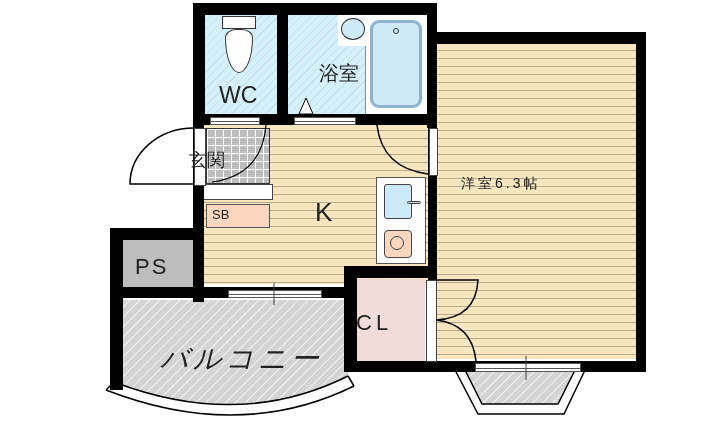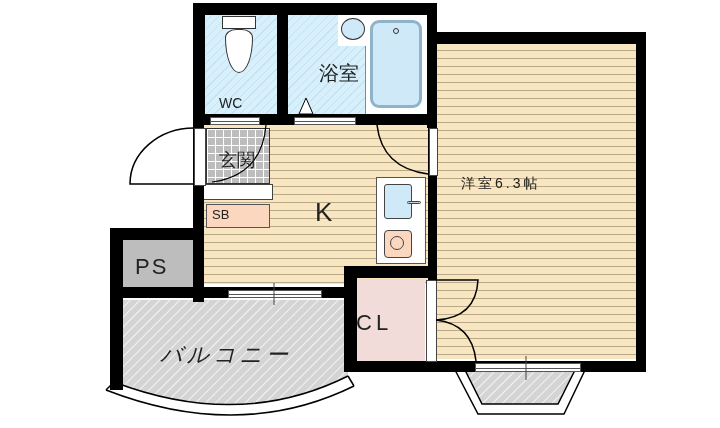--- a/index.html
+++ b/index.html
@@ -116,21 +116,21 @@
   <path d="M194 128 A64 56 0 0 0 130 184 L194 184" fill="none" stroke="#000" stroke-width="1.5"></path>
   <path d="M266 125 Q262 175 212 182" fill="none" stroke="#000" stroke-width="1.2"></path>
   <path d="M377 125 Q382 168 428 174" fill="none" stroke="#000" stroke-width="1.5"></path>
   <path d="M436 280 L478 280 Q476 318 436 320" fill="none" stroke="#000" stroke-width="1.5"></path>
   <path d="M436 320 Q472 324 476 361" fill="none" stroke="#000" stroke-width="1.5"></path>
   <polygon points="299,114 306,98 313,114" fill="#fff" stroke="#000" stroke-width="1"></polygon>
   <line x1="274" y1="283" x2="274" y2="305" stroke="#444" stroke-width="1"></line>
   <line x1="526" y1="356" x2="526" y2="380" stroke="#444" stroke-width="1"></line>
 </svg>
 
-<div class="label" style="left:219px;top:82px;font-size:14px;margin-top:13px;">WC</div>
+<div class="label" style="left:219px;top:82px;font-size:23px;">WC</div>
 <div class="label" style="left:299px;top:60px;font-size:20px;margin-left:20px;">浴室</div>
-<div class="label" style="left:219px;top:148px;font-size:18px;">玄関</div>
+<div class="label" style="left:189px;top:148px;font-size:18px;">玄関</div>
 <div class="label" style="left:212px;top:207px;font-size:13px;">SB</div>
 <div class="label" style="left:315px;top:197px;font-size:26px;">K</div>
 <div class="label" style="left:461px;top:175px;font-size:14px;letter-spacing:3px;">洋室6.3帖</div>
 <div class="label" style="left:356px;top:310px;font-size:22px;letter-spacing:4px;">CL</div>
 <div class="label" style="left:135px;top:254px;font-size:22px;letter-spacing:2px;">PS</div>
-<div class="label" style="left:160px;top:340px;font-size:22px;letter-spacing:4px;font-style:italic;">バルコニー</div>
+<div class="label" style="left:160px;top:340px;font-size:28px;letter-spacing:4px;font-style:italic;">バルコニー</div>
 
 </body></html>

